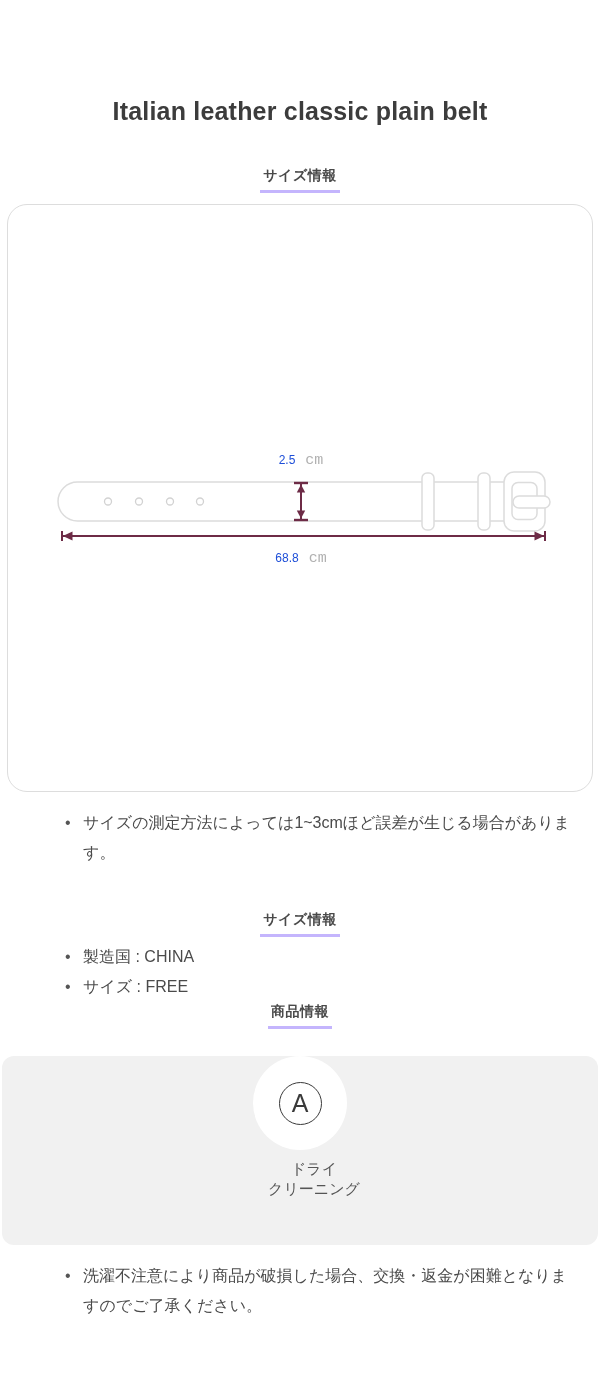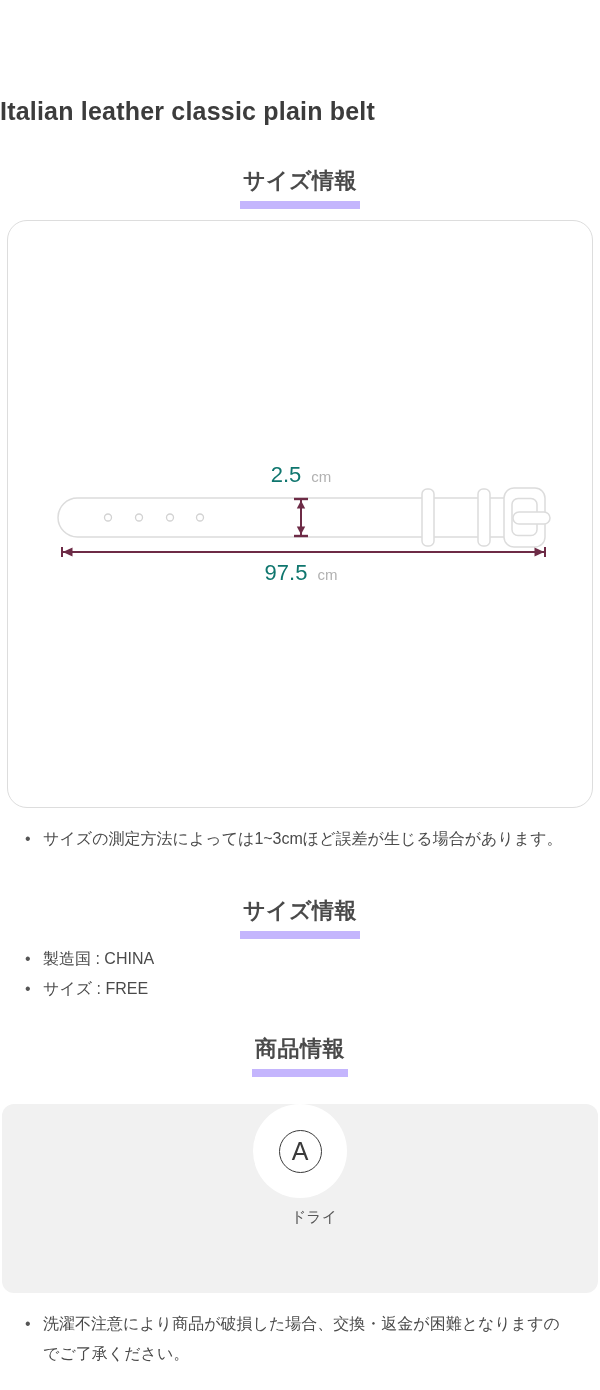--- a/index.html
+++ b/index.html
@@ -3,50 +3,50 @@
 <meta charset="utf-8">
 <style>
   * { box-sizing: border-box; }
   html,body { margin:0; padding:0; }
   body {
     width:600px; height:1390px; background:#ffffff; overflow:hidden;
     font-family:"Liberation Sans","DejaVu Sans",sans-serif;
     color:#4a4a4a;
   }
   .page-title {
-    padding-top:97px; text-align:left;
+    padding-top:97px; text-align:center;
     font-size:25px; font-weight:bold; color:#3c3c3c; letter-spacing:.2px;
   }
   .section-head { text-align:center; }
   .section-head .head-label {
-    display:inline-block; font-size:22px; font-weight:bold; color:#4a4a4a;
-    padding:0 3px 5px; border-bottom:8px solid #c4b5fd; letter-spacing:.5px;
+    display:inline-block; font-size:14px; font-weight:bold; color:#4a4a4a;
+    padding:0 3px 5px; border-bottom:3px solid #c4b5fd; letter-spacing:.5px;
   }
   #head1 { margin-top:40px; }
   #head2 { margin-top:42px; }
-  #head3 { margin-top:30px; }
+  #head3 { }
 
   .diagram-box {
     position:relative; margin:11px 7px 0; height:588px;
     border:1px solid #dddddd; border-radius:20px; background:#ffffff;
   }
   .belt-svg { position:absolute; left:0; top:0; width:586px; height:586px; }
   .measure-label {
     position:absolute; left:293px; transform:translateX(-50%);
     white-space:nowrap; line-height:20px;
   }
-  .measure-label .val { font-size:22px; color:#0f766e; }
-  .measure-label .unit { font-size:15px; color:#b1b1b1; margin-left:10px; }
+  .measure-label .val { font-size:12px; color:#1d4ed8; }
+  .measure-label .unit { font-size:15px; color:#b1b1b1; margin-left:10px;font-family:Liberation Mono, monospace; }
   #width-label  { top:244px; }
   #length-label { top:342px; }
 
   ul.notes { list-style:none; margin:0; padding:0; }
   ul.notes li {
     position:relative; padding-left:43px; padding-right:28px;
-    font-size:16px; line-height:30px; color:#4a4a4a;
+    font-size:16px; line-height:30px; color:#4a4a4a;margin-left:40px;
   }
   ul.notes li::before { content:"\2022"; position:absolute; left:25px; color:#555555; }
   #size-note-list { margin-top:16px; }
   #spec-list { margin-top:5px; }
   #care-notes { margin-top:16px; }
 
   .care-box {
     margin:12px 2px 0; height:189px; border-radius:12px;
     background:#f1f1f1; text-align:center;
   }
@@ -101,21 +101,21 @@
       <line x1="537" y1="326" x2="537" y2="336" stroke-width="2"></line>
       <polygon points="64.5,326.5 64.5,335.5 54.8,331" stroke="none"></polygon>
       <polygon points="526.5,326.5 526.5,335.5 536.2,331" stroke="none"></polygon>
     </g>
   </svg>
 
   <div class="measure-label" id="width-label">
     <span class="val">2.5</span><span class="unit">cm</span>
   </div>
   <div class="measure-label" id="length-label">
-    <span class="val">97.5</span><span class="unit">cm</span>
+    <span class="val">68.8</span><span class="unit">cm</span>
   </div>
 </div>
 
 <ul class="notes" id="size-note-list">
   <li>サイズの測定方法によっては1~3cmほど誤差が生じる場合があります。</li>
 </ul>
 
 <div class="section-head" id="head2">
   <span class="head-label">サイズ情報</span>
 </div>
@@ -128,18 +128,19 @@
 <div class="section-head" id="head3">
   <span class="head-label">商品情報</span>
 </div>
 
 <div class="care-box">
   <div class="care-symbol">
     <div class="care-symbol-ring">A</div>
   </div>
   <div class="care-caption">
     <div>ドライ</div>
+    <div>クリーニング</div>
   </div>
 </div>
 
 <ul class="notes" id="care-notes">
   <li>洗濯不注意により商品が破損した場合、交換・返金が困難となりますのでご了承ください。</li>
 </ul>
 
 </body></html>

